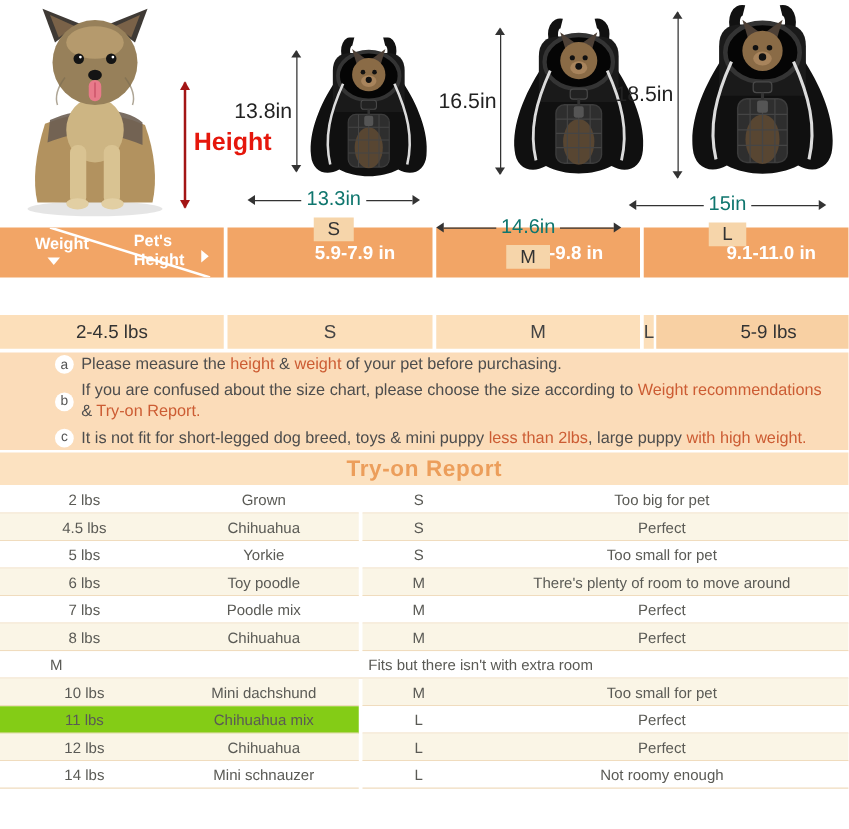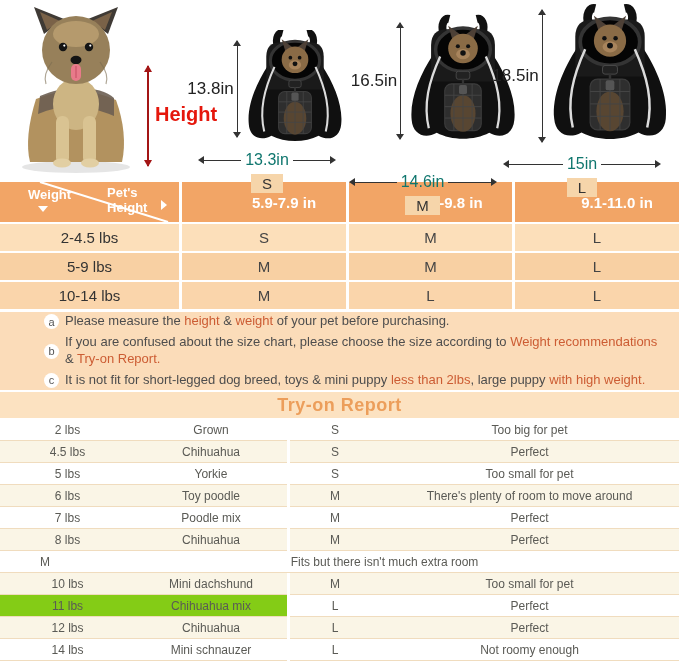--- a/index.html
+++ b/index.html
@@ -188,21 +188,21 @@
         </svg>
         <span class="w-label">Weight</span>
         <span class="w-tri"></span>
         <span class="h-label">Pet's Height</span>
         <span class="h-tri"></span>
       </div>
     <div class="scell colhead">5.9-7.9 in</div>
         <div class="scell colhead">7.9-9.8 in</div>
         <div class="scell colhead">9.1-11.0 in</div>
       </div>
-    <div id="stable-rows" style="display: flex; flex-direction: column; gap: 2px;">
+    <div id="stable-rows" style="display: flex; flex-direction: row; gap: 2px; margin-top: 28px;">
         <div class="srow body">
           <div class="scell wcell" style="background: var(--row_light);">2-4.5 lbs</div>
           <div class="scell szcell" style="background: var(--row_light);">S</div>
           <div class="scell szcell" style="background: var(--row_light);">M</div>
           <div class="scell szcell" style="background: var(--row_light);">L</div>
         </div>
         <div class="srow body">
           <div class="scell wcell" style="background: var(--row_mid);">5-9 lbs</div>
           <div class="scell szcell" style="background: var(--row_mid);">M</div>
           <div class="scell szcell" style="background: var(--row_mid);">M</div>
@@ -292,21 +292,21 @@
           <div class="tcell">Chihuahua</div>
         </div>
         <div class="tblk right" style="background: var(--tryon_stripe);">
           <div class="tcell">M</div>
           <div class="tcell">Perfect</div>
         </div>
       </div>
       <div class="trow">
         <div class="tblk right" style="background: rgb(255, 255, 255);">
           <div class="tcell">M</div>
-          <div class="tcell">Fits but there isn't much extra room</div>
+          <div class="tcell">Fits but there isn't with extra room</div>
         </div>
       </div>
       <div class="trow">
         <div class="tblk left" style="background: var(--tryon_stripe);">
           <div class="tcell">10 lbs</div>
           <div class="tcell">Mini dachshund</div>
         </div>
         <div class="tblk right" style="background: var(--tryon_stripe);">
           <div class="tcell">M</div>
           <div class="tcell">Too small for pet</div>

